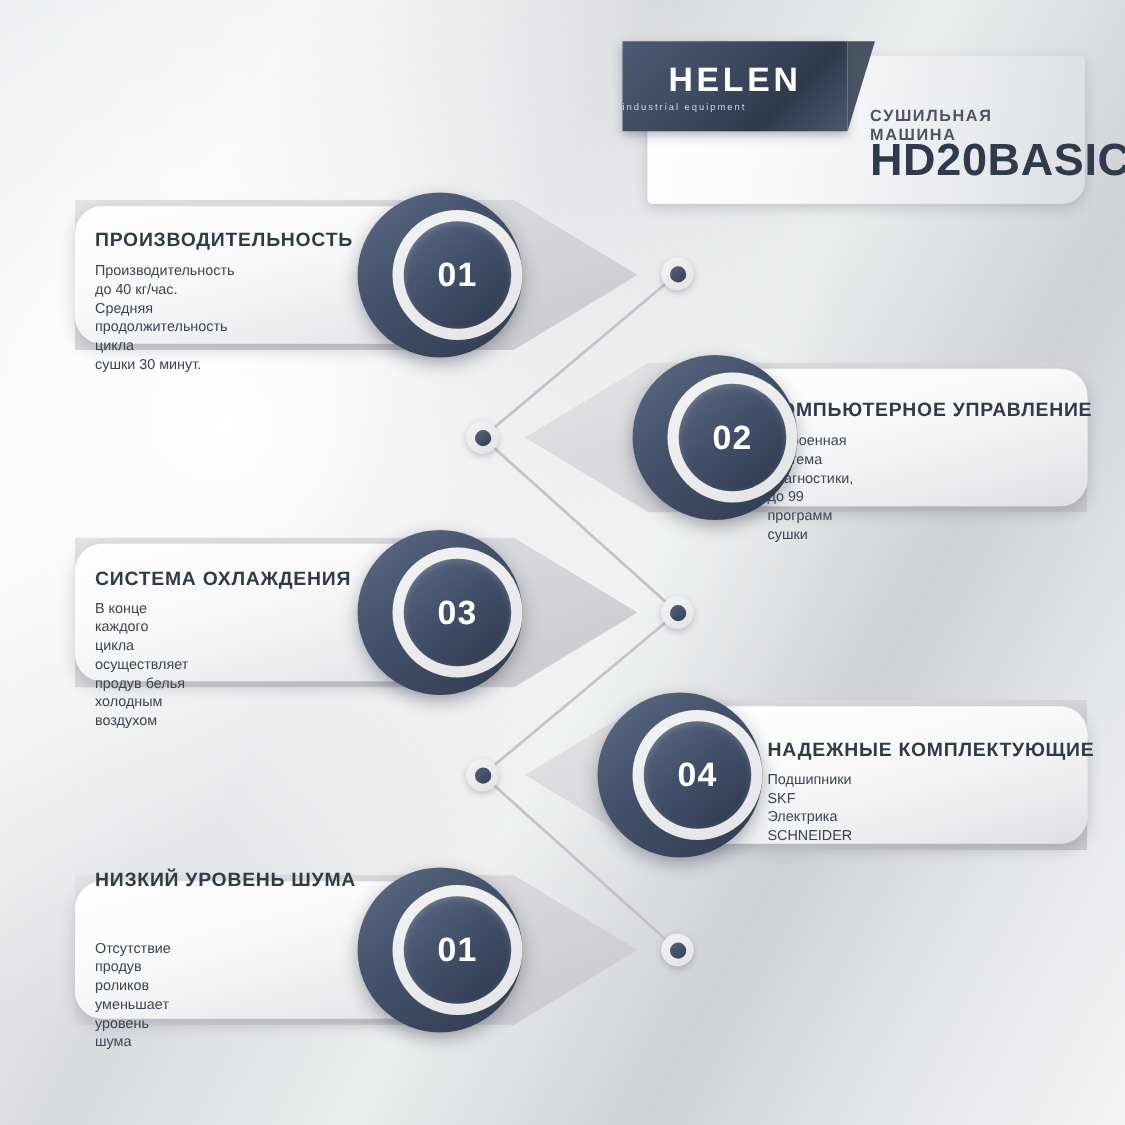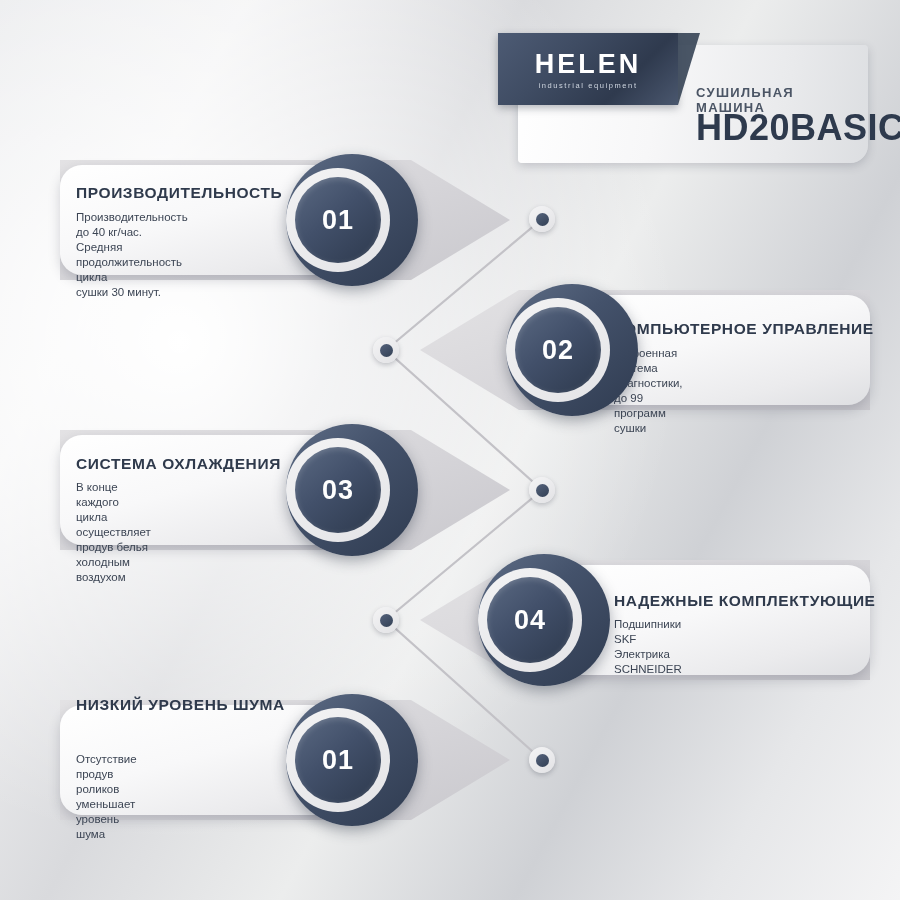--- a/index.html
+++ b/index.html
@@ -74,21 +74,21 @@
     color: #ffffff;
     font-size: 27px;
     font-weight: bold;
     letter-spacing: 3px;
     font-family: "Liberation Sans", sans-serif;
   }
   .logo-sub {
     position: absolute;
     left: 0; right: 0;
     top: 48px;
-    text-align: center;
+    text-align: left;
     color: #cfd6e0;
     font-size: 7.5px;
     letter-spacing: 1.6px;
   }
   .header-sub {
     position: absolute;
     left: 178px;
     top: 40px;
     color: #4b5565;
     font-size: 13px;
@@ -133,21 +133,21 @@
 
   .ring {
     position: absolute;
     width: 132px;
     height: 132px;
     border-radius: 50%;
     background: linear-gradient(140deg, #5e6d86 0%, #44526b 40%, #2f3b50 100%);
     box-shadow: 0 5px 14px rgba(45,52,68,0.38);
     display: flex;
     align-items: center;
-    justify-content: flex-start;
+    justify-content: flex-end;
   }
   .ring-inner {
     width: 104px;
     height: 104px;
     border-radius: 50%;
     background: linear-gradient(150deg, #f3f3f4 0%, #e4e4e7 100%);
     display: flex;
     align-items: center;
     justify-content: center;
   }

